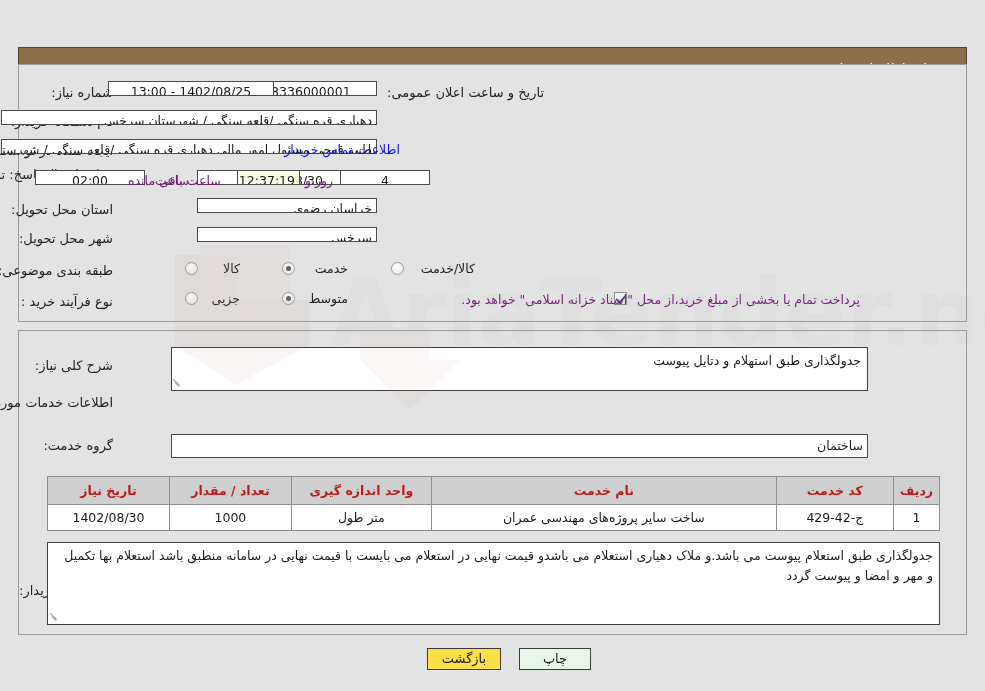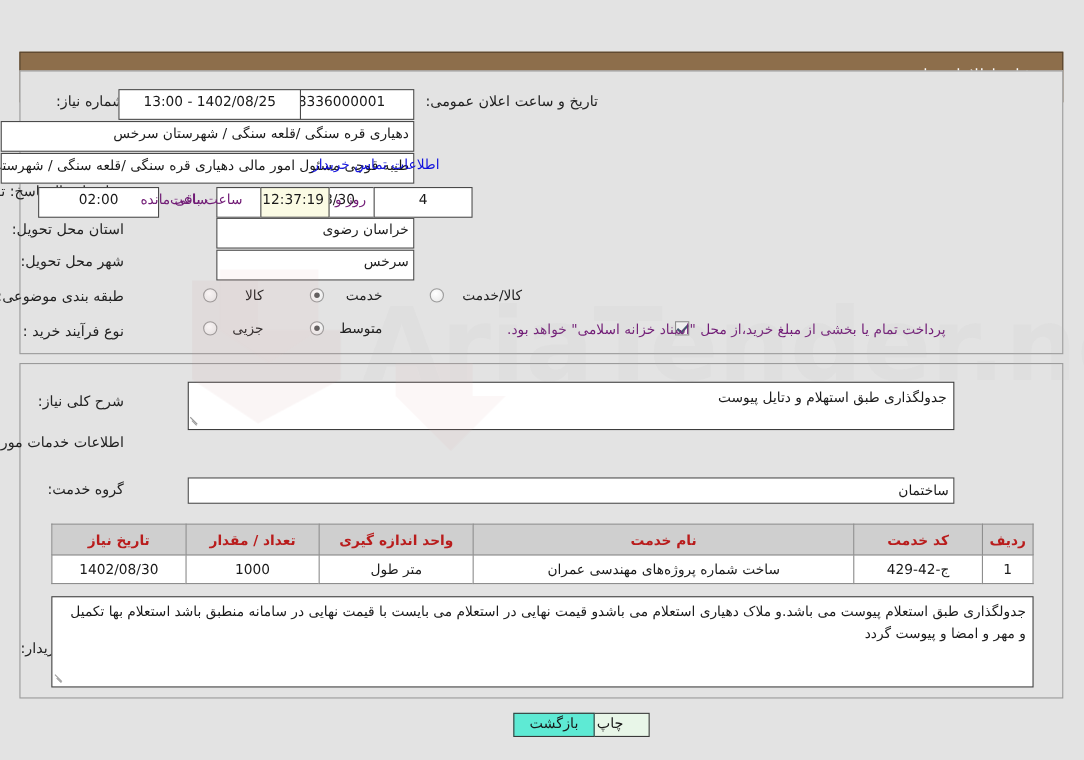--- a/index.html
+++ b/index.html
@@ -62,21 +62,21 @@
     white-space: nowrap;
     line-height: 16px;
   }
   .lbl-bold { font-weight: normal; }
 
   .fld {
     position: absolute;
     background: #ffffff;
     border: 1px solid #4a4a4a;
     box-sizing: border-box;
-    height: 28px;
+    height: 15px;
     font-size: 12.5px;
     color: #1a1a1a;
     line-height: 20px;
     overflow: hidden;
     white-space: nowrap;
     padding: 0 4px;
   }
   .fld.center { text-align: center; }
   .fld.right  { text-align: right; }
   .fld.timer  { background: #fbfbe4; text-align: center; }
@@ -201,21 +201,21 @@
     height: 22px;
     border: 1px solid #3a3a3a;
     box-sizing: border-box;
     font-size: 13px;
     text-align: center;
     line-height: 20px;
     cursor: pointer;
     color: #1a1a1a;
   }
   .btn-print  { background: #e8f6e8; }
-  .btn-back   { background: #5eead4; margin-left: 40px; }
+  .btn-back   { background: #fde047; }
 </style>
 </head>
 <body>
 
 <div id="page">
 
   <svg class="watermark" viewBox="0 0 985 691">
     <g opacity="0.16">
       <path d="M175 255 L235 255 L235 300 L310 300 L310 345 L235 385 L175 345 Z" fill="#c98e8e" opacity="0.55"></path>
       <path d="M200 245 L290 245 L290 300 L245 330 L200 300 Z" fill="#d9a0a0" opacity="0.5"></path>
@@ -299,21 +299,21 @@
         <th style="width:371px;">نام خدمت</th>
         <th style="width:134px;">واحد اندازه گیری</th>
         <th style="width:118px;">تعداد / مقدار</th>
         <th style="width:120px;">تاریخ نیاز</th>
       </tr>
     </thead>
     <tbody>
       <tr>
         <td>1</td>
         <td>ج-42-429</td>
-        <td>ساخت شماره پروژه‌های مهندسی عمران</td>
+        <td>ساخت سایر پروژه‌های مهندسی عمران</td>
         <td>متر طول</td>
         <td>1000</td>
         <td>1402/08/30</td>
       </tr>
     </tbody>
   </table>
 
   <div class="lbl lbl-bold" style="right:872px; top:583px;">توضیحات خریدار:</div>
   <div class="ta" style="right:45px; top:542px; width:893px; height:83px;padding-left:16px;">جدولگذاری طبق استعلام  پیوست می باشد.و ملاک  دهیاری استعلام  می باشدو قیمت نهایی در استعلام می بایست با قیمت  نهایی در سامانه  منطبق باشد استعلام  بها  تکمیل  و مهر و امضا و پیوست  گردد</div>
   <div class="ta-grip" style="right:925px; top:610px;"></div>

